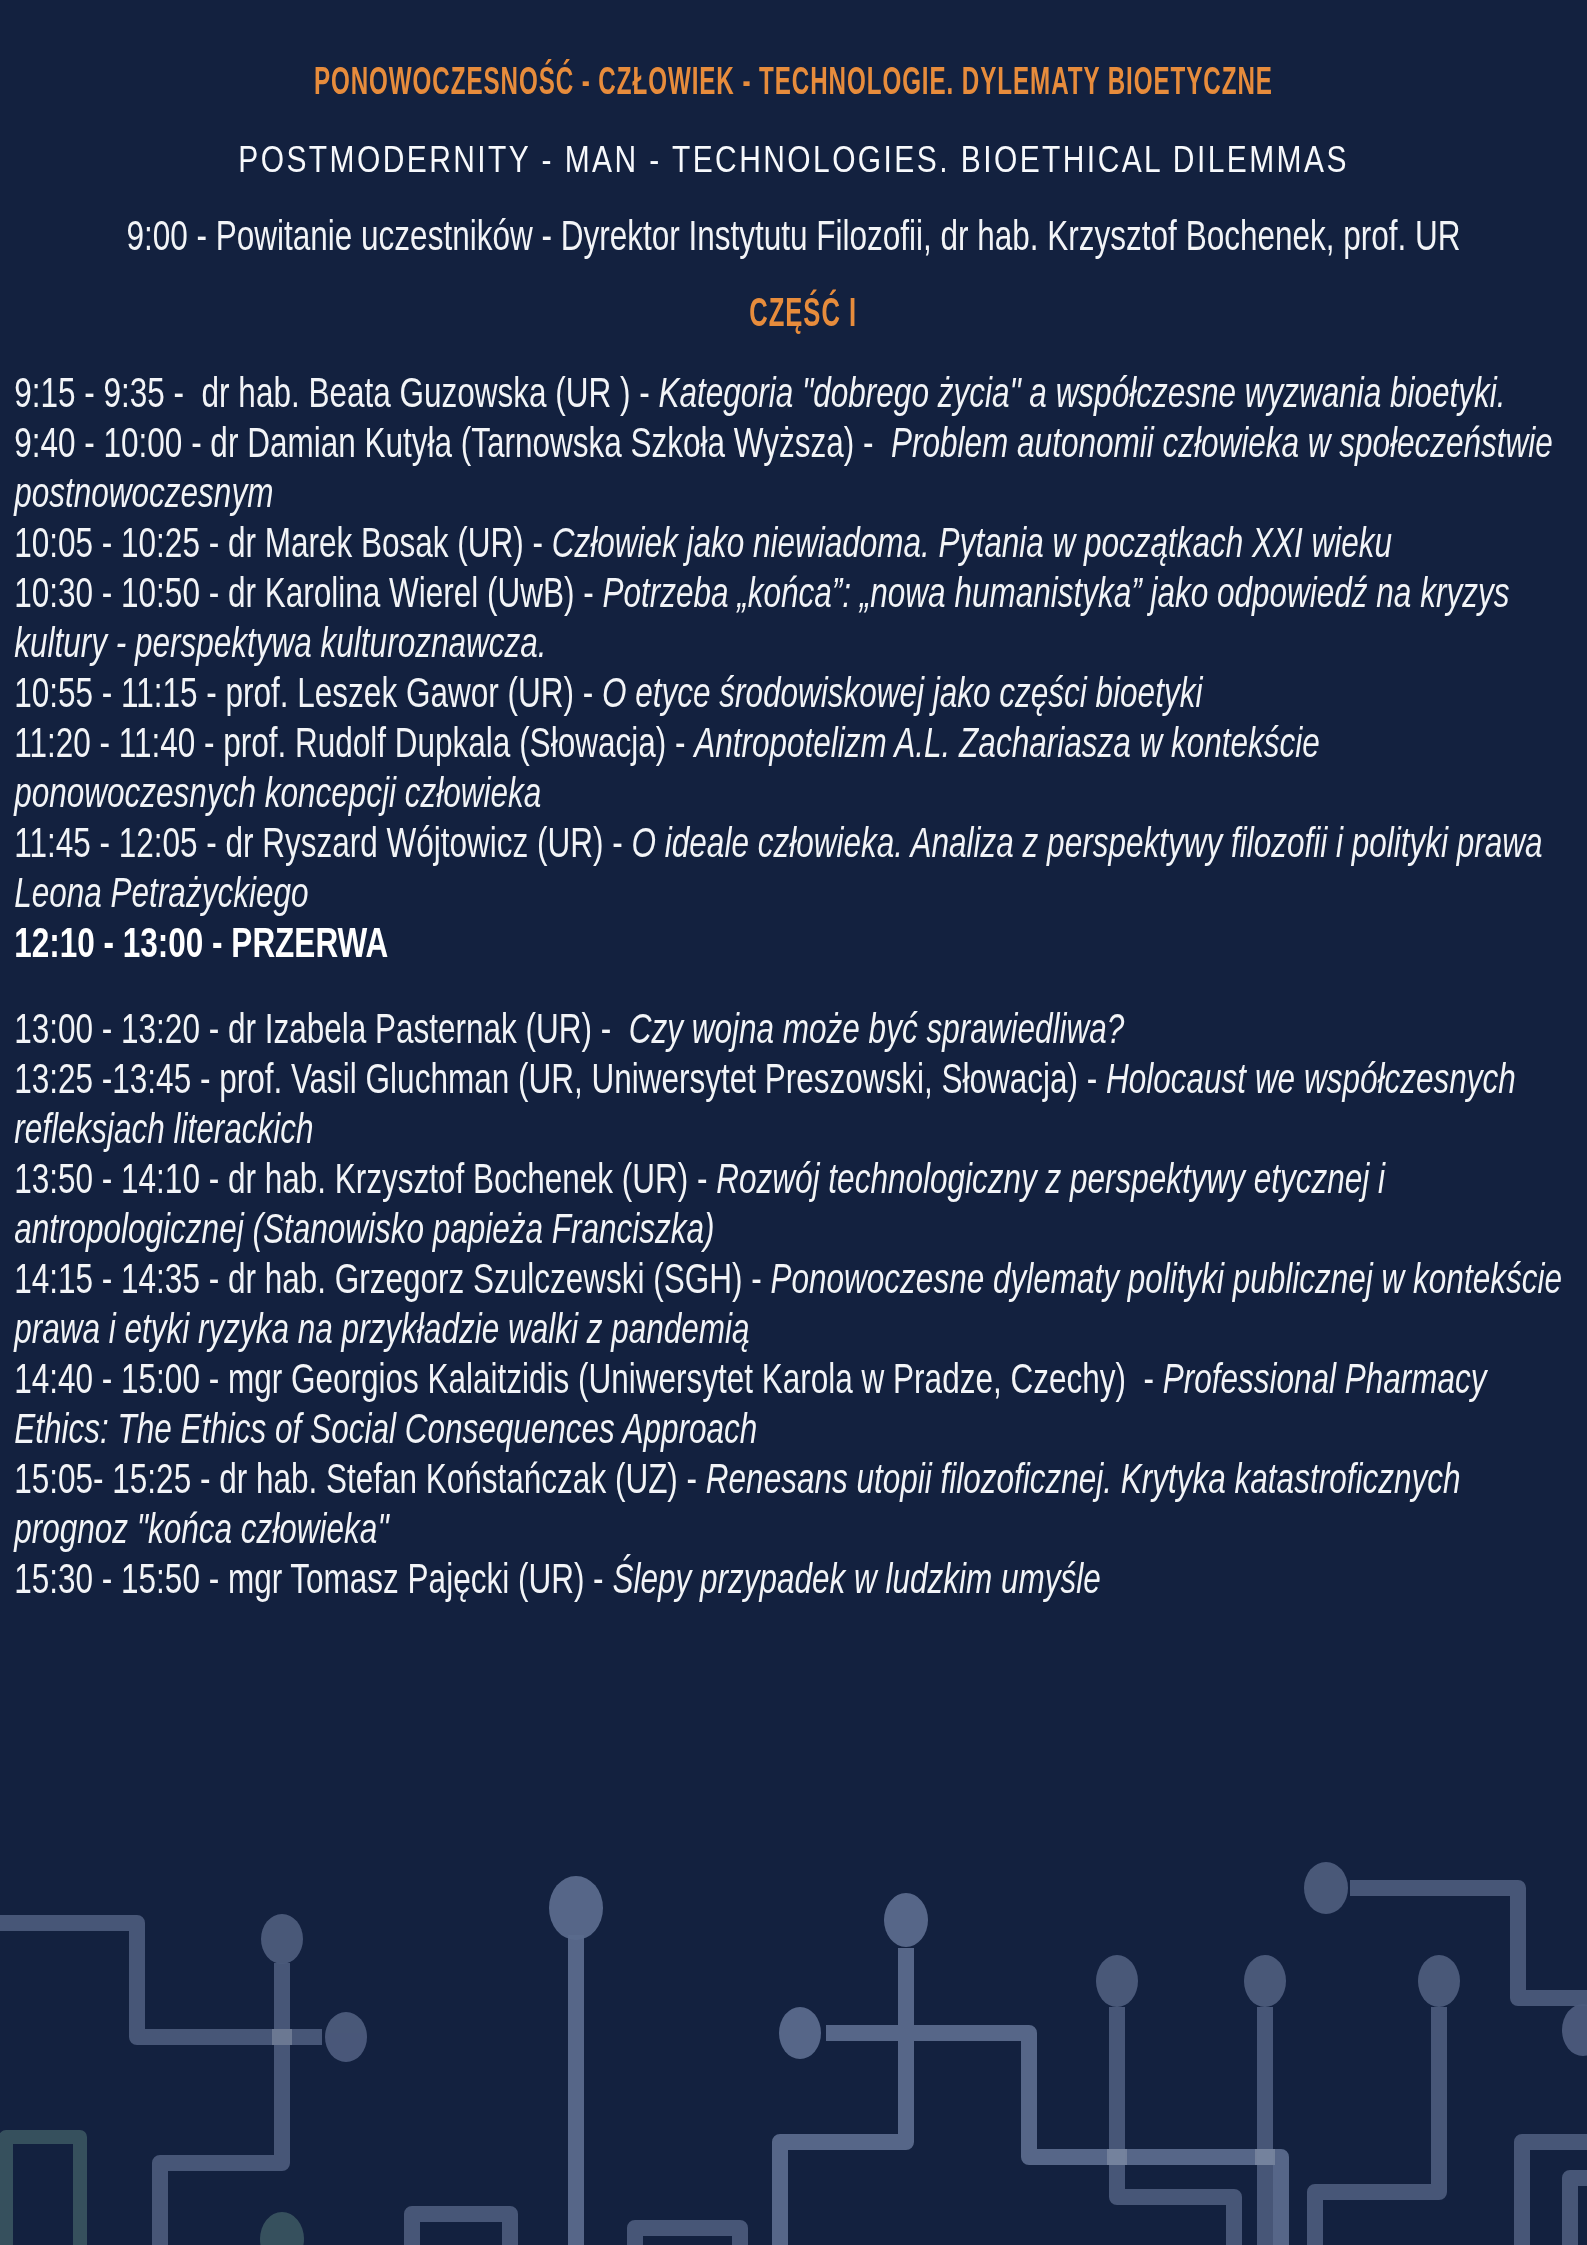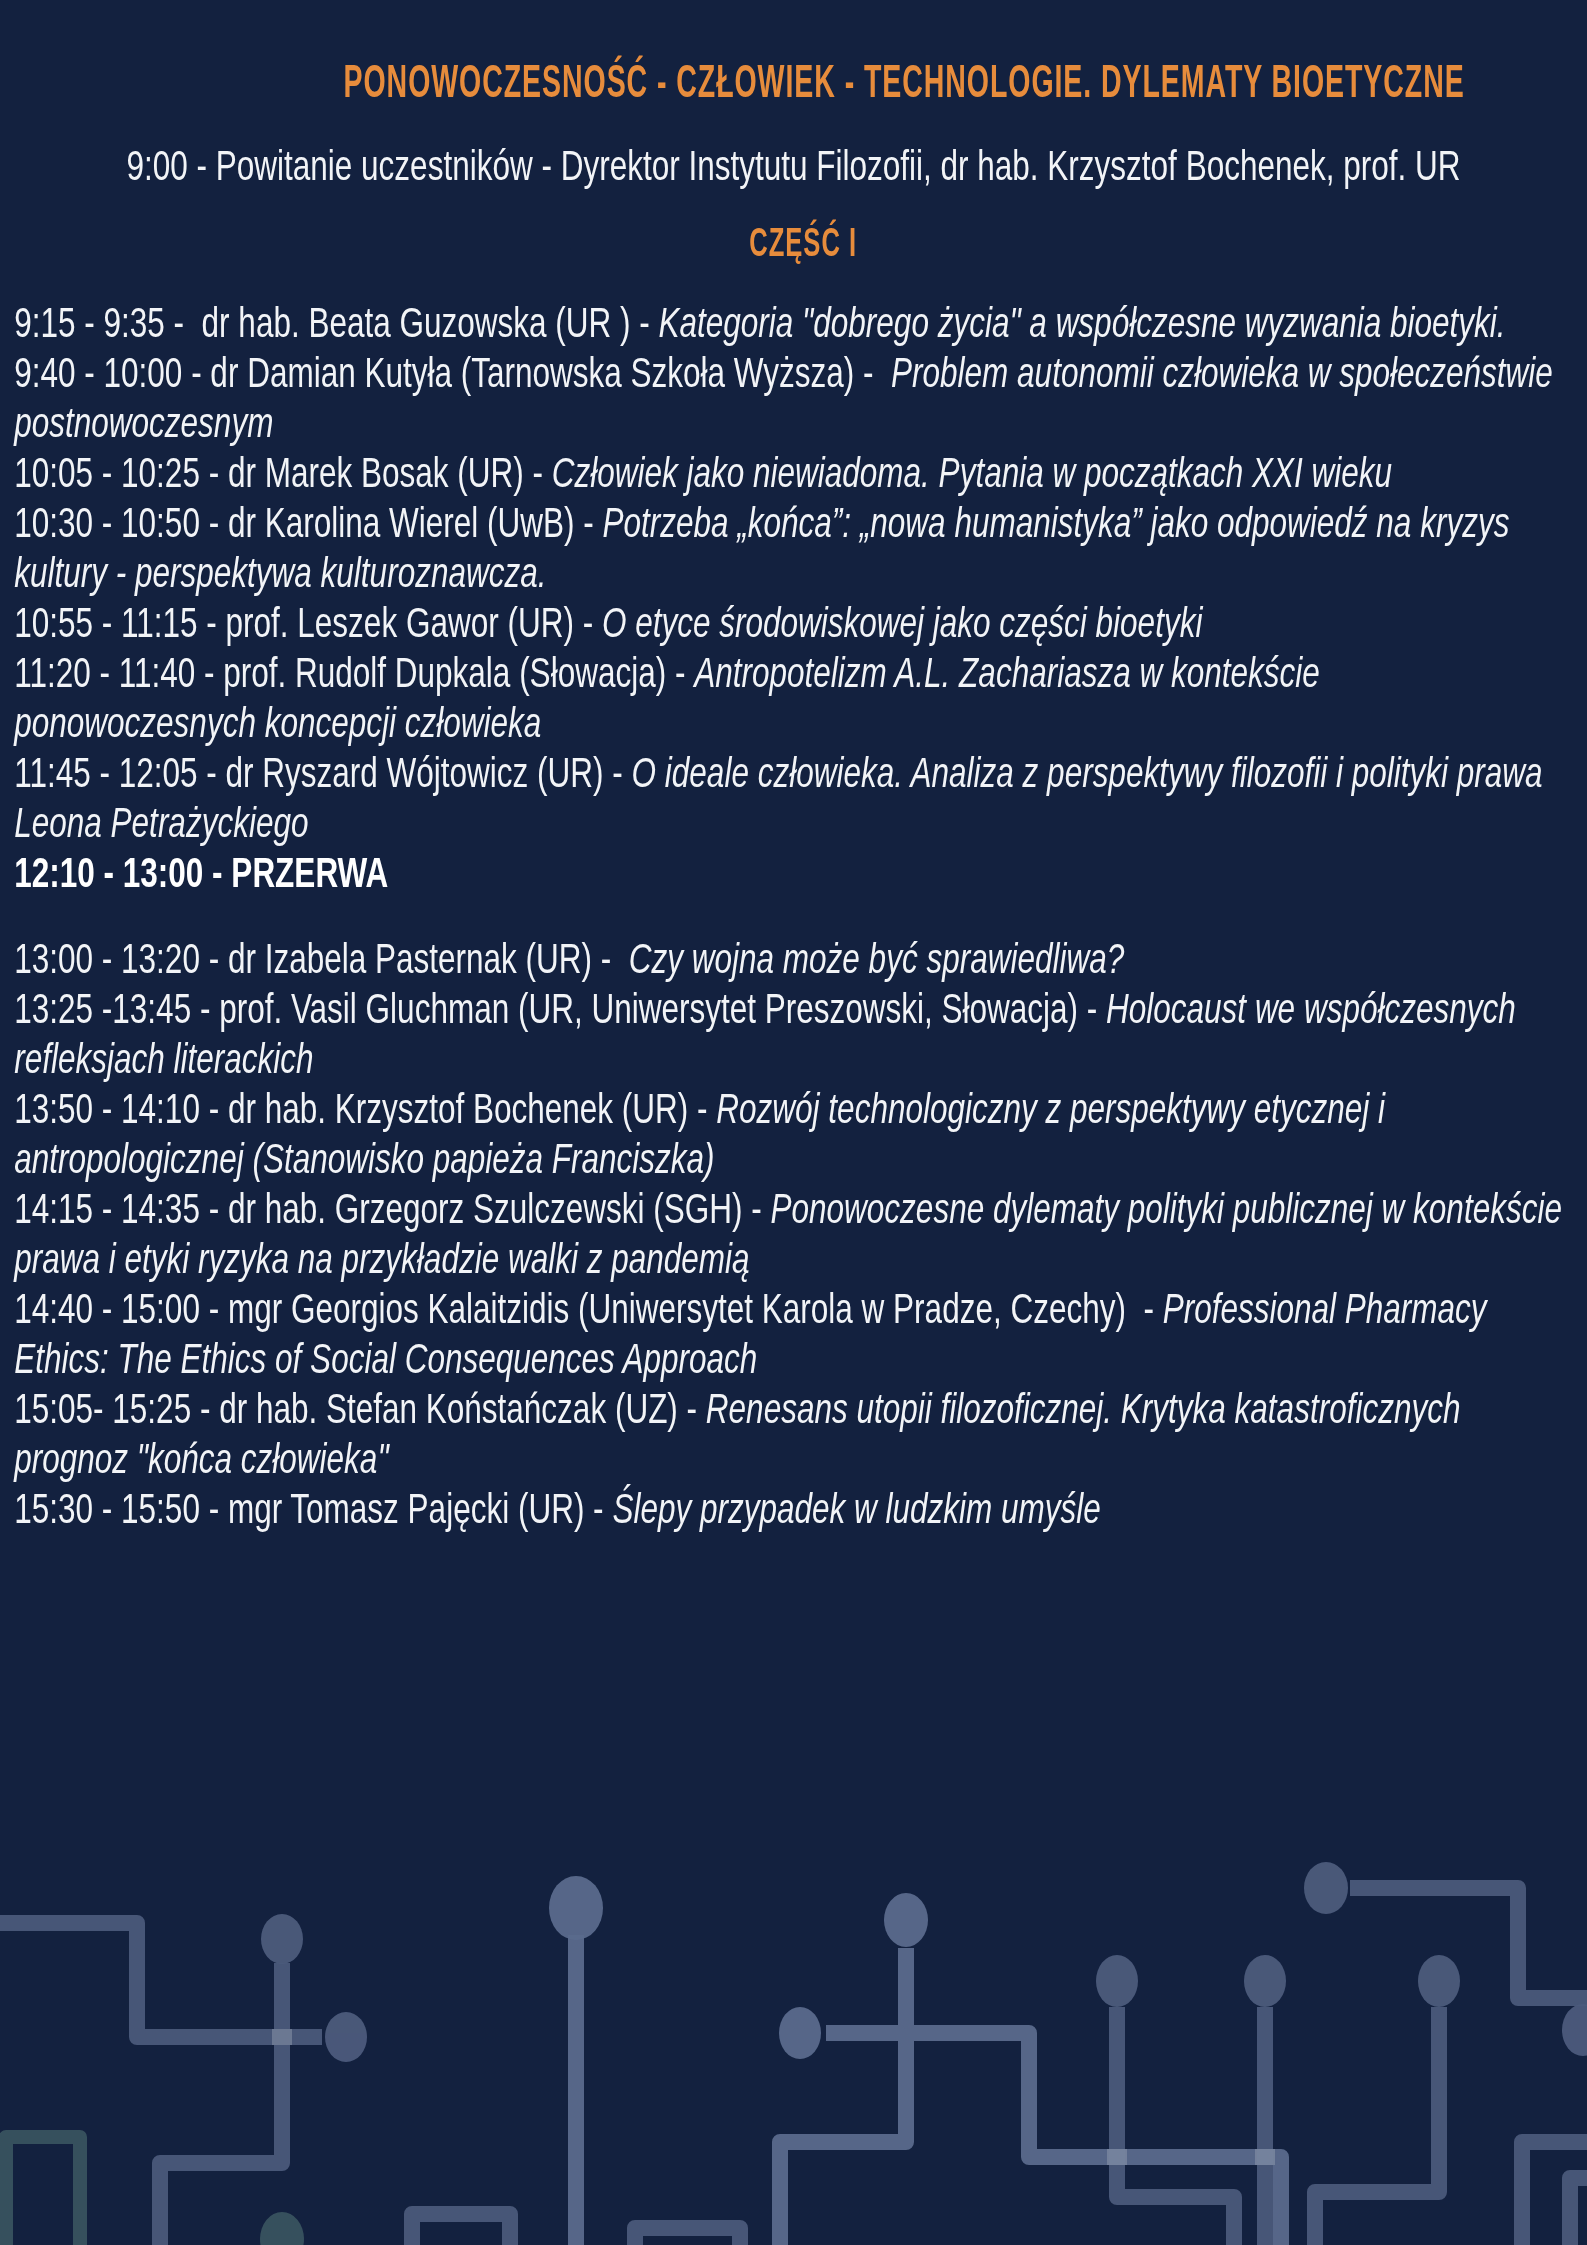--- a/index.html
+++ b/index.html
@@ -15,21 +15,21 @@
     position:relative;
     width:1587px;height:2245px;
     background:var(--bg);
     overflow:hidden;
     margin:0 auto;
   }
   
   .cond{display:inline-block;white-space:nowrap;font-weight:700;}
   .center{text-align:center;}
 
-  .title-pl{margin-top:48px;color:var(--orange);font-size:46px;line-height:66px;}
+  .title-pl{margin-top:48px;color:var(--orange);font-size:39px;line-height:66px;}
   .title-pl .cond{transform:scaleX(.62);transform-origin:50% 50%;letter-spacing:1.5px;}
 
   .title-en{margin-top:22px;color:#f7f9fc;font-size:37px;line-height:48px;font-weight:400;}
   .title-en .cond{transform:scaleX(.81);transform-origin:50% 50%;letter-spacing:3px;font-weight:400;}
 
   .program-heading{margin-top:44px;color:var(--orange);font-size:42px;line-height:58px;}
   .program-heading .cond{transform:scaleX(.66);transform-origin:50% 50%;letter-spacing:1.5px;}
 
   
   .bodyscale{
@@ -64,20 +64,21 @@
     display:block;
   }
 </style>
 </head>
 <body>
 
 <div class="poster">
 
   <h1 class="title-pl center"><span class="cond">PONOWOCZESNOŚĆ - CZŁOWIEK - TECHNOLOGIE. DYLEMATY BIOETYCZNE</span></h1>
 
+  <div class="title-en center"><span class="cond">POSTMODERNITY - MAN - TECHNOLOGIES. BIOETHICAL DILEMMAS</span></div>
 
 
   <div class="bodyscale">
     <p class="opening">9:00 - Powitanie uczestników - Dyrektor Instytutu Filozofii, dr hab. Krzysztof Bochenek, prof. UR</p>
   </div>
 
   <div>
     <section>
       <h3 class="part-heading center"><span class="cond">CZĘŚĆ I</span></h3>
       <div class="bodyscale">

